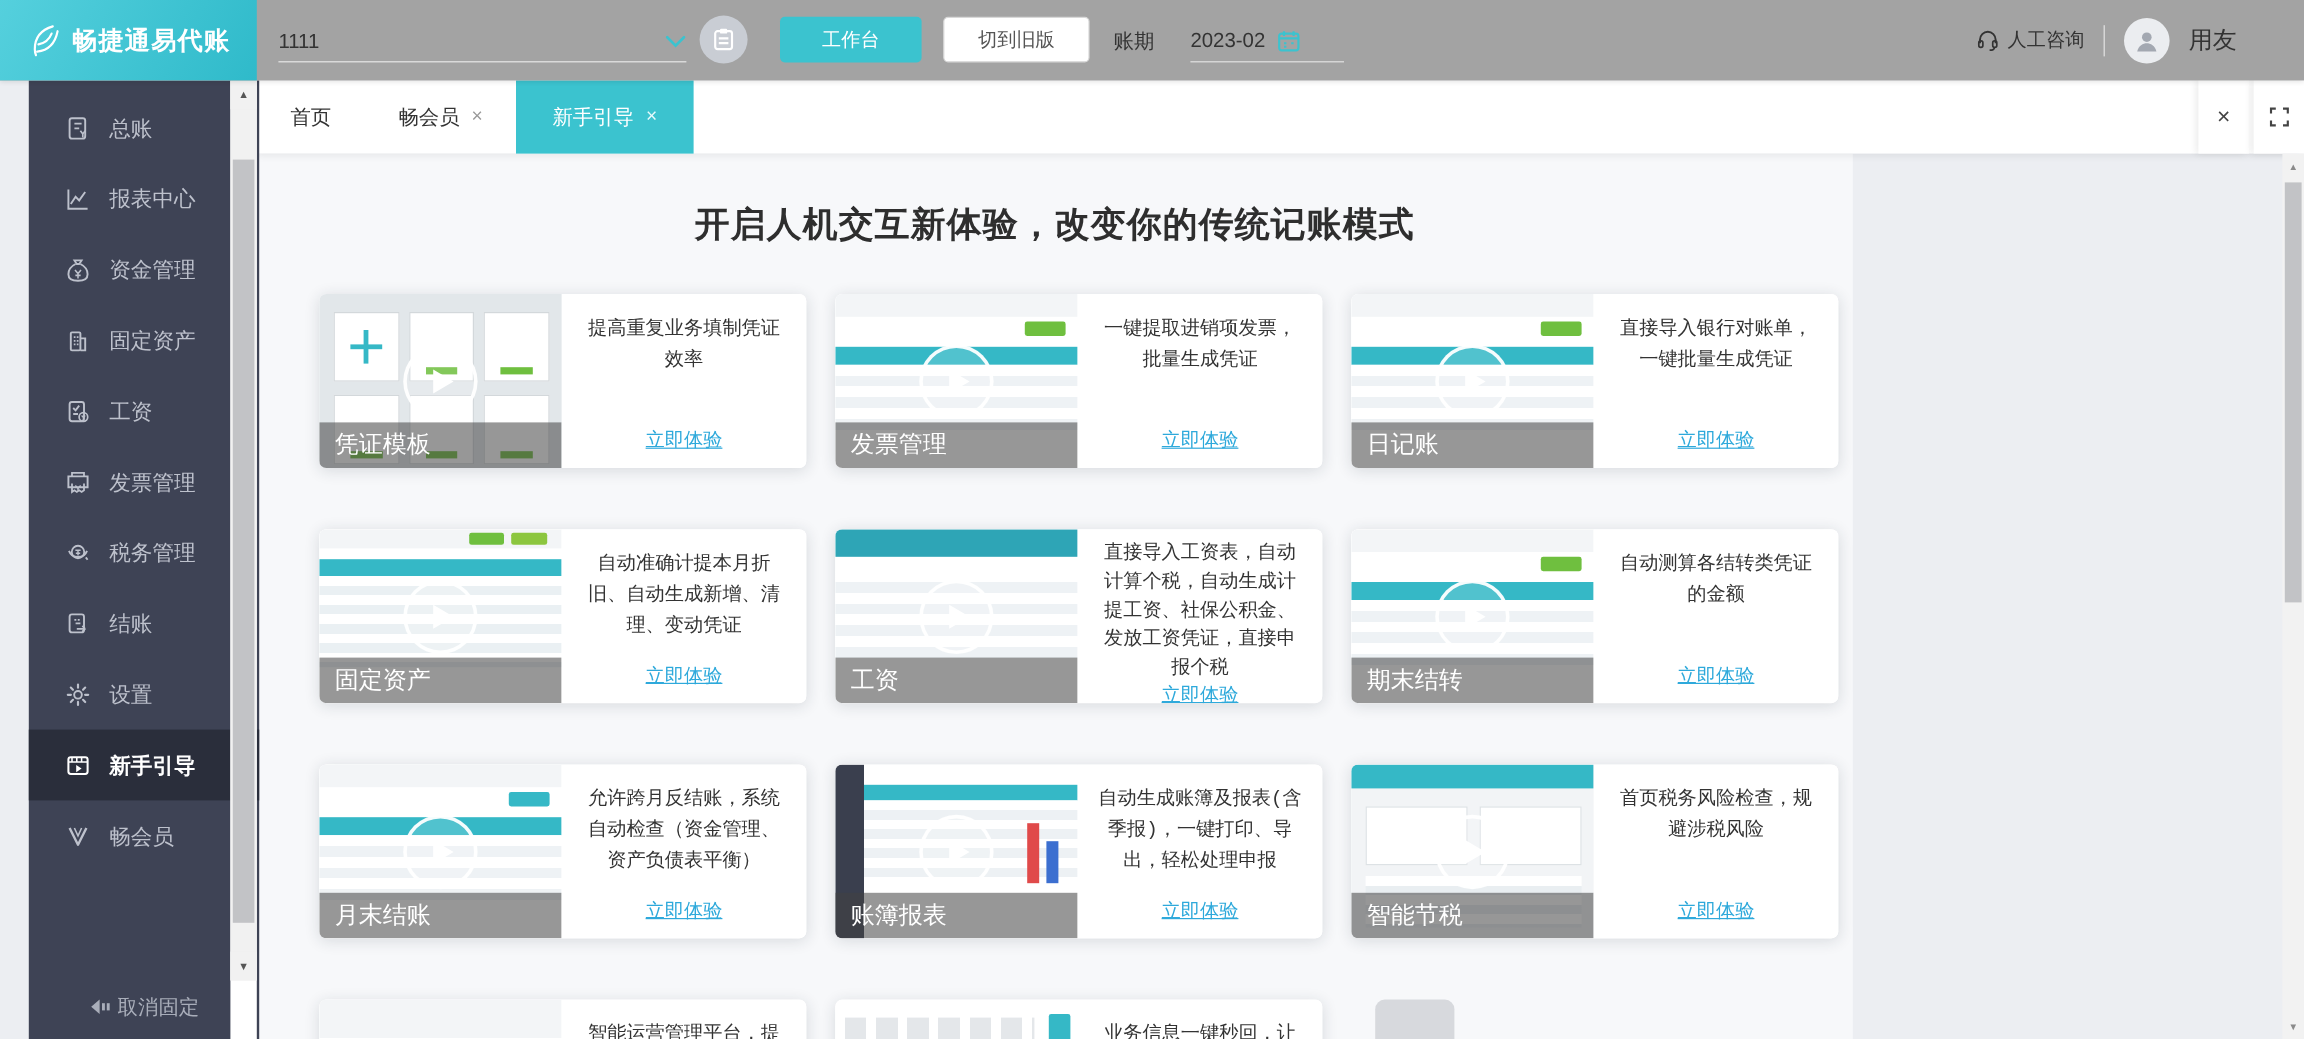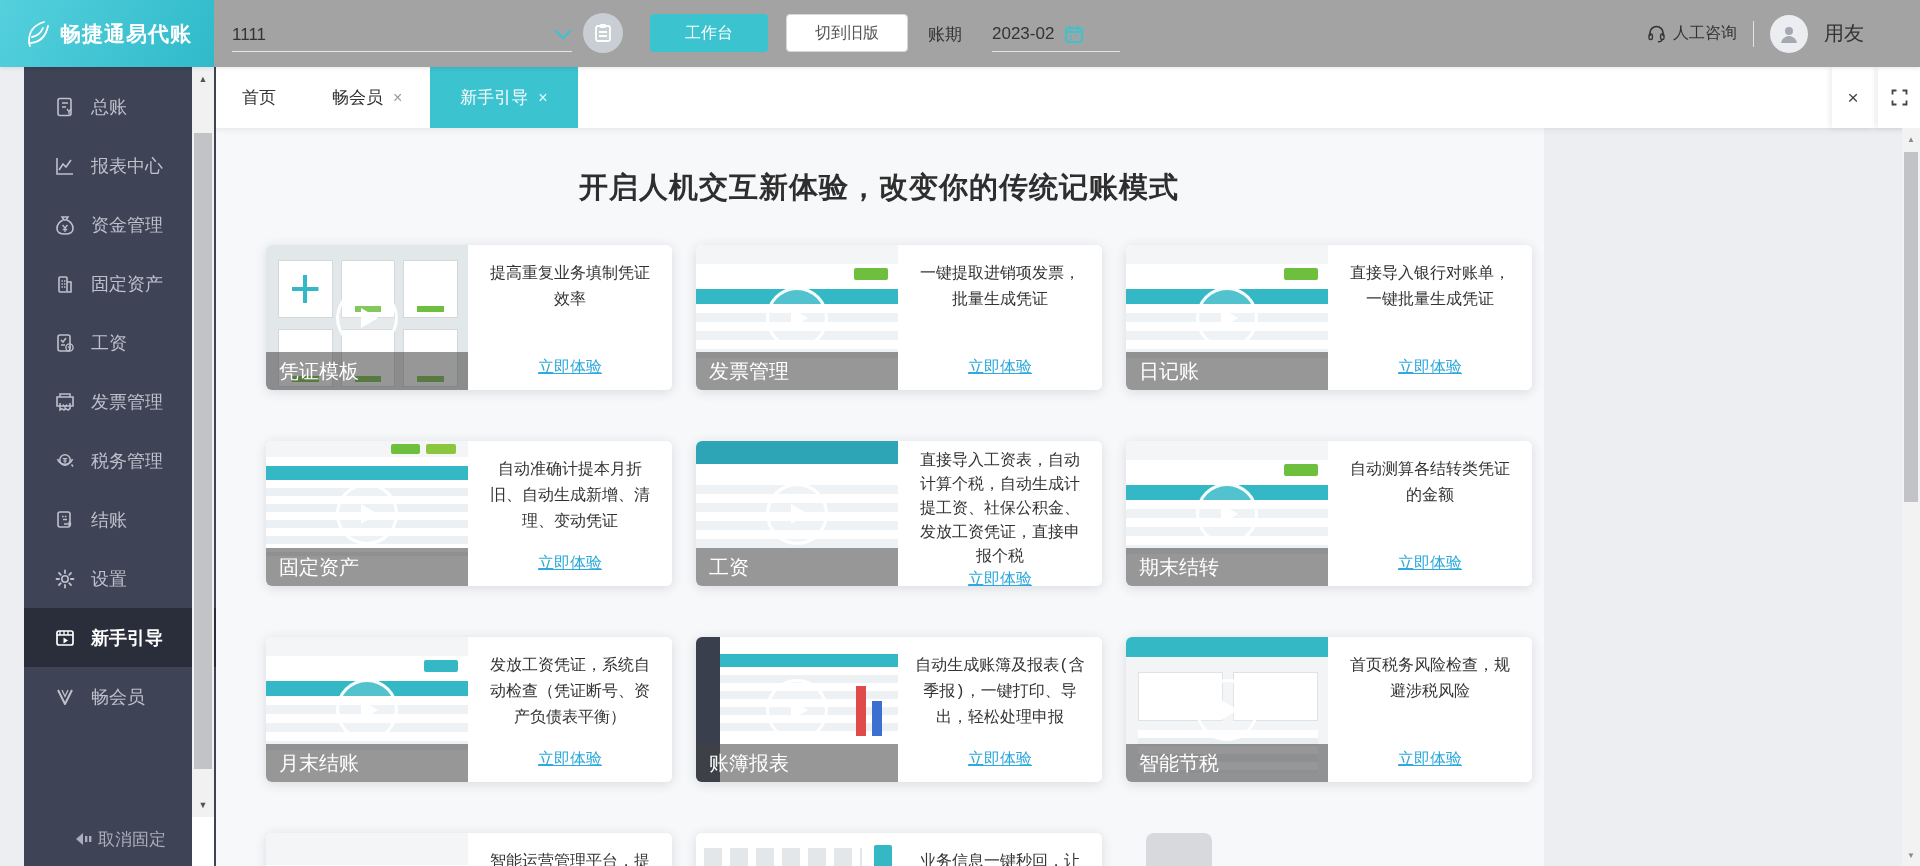--- a/index.html
+++ b/index.html
@@ -497,21 +497,21 @@
         <i class="a"></i>
           <i class="g" style="background:#35B8C6;"></i>
           <i class="h"></i>
           <i class="r"></i>
         <div class="play">
             <span class="tri"></span>
           </div>
         <div class="thumb-label">月末结账</div>
       </div>
       <div class="panel">
-        <p class="desc">发放工资凭证，系统自动检查（凭证断号、资产负债表平衡）</p>
+        <p class="desc">允许跨月反结账，系统自动检查（资金管理、资产负债表平衡）</p>
         <a class="cta">立即体验</a>
       </div>
     </div>
 
     <div class="card">
       <div class="thumb v7">
         <i class="s"></i>
           <i class="h"></i>
           <i class="r"></i>
           <i class="b1"></i>

